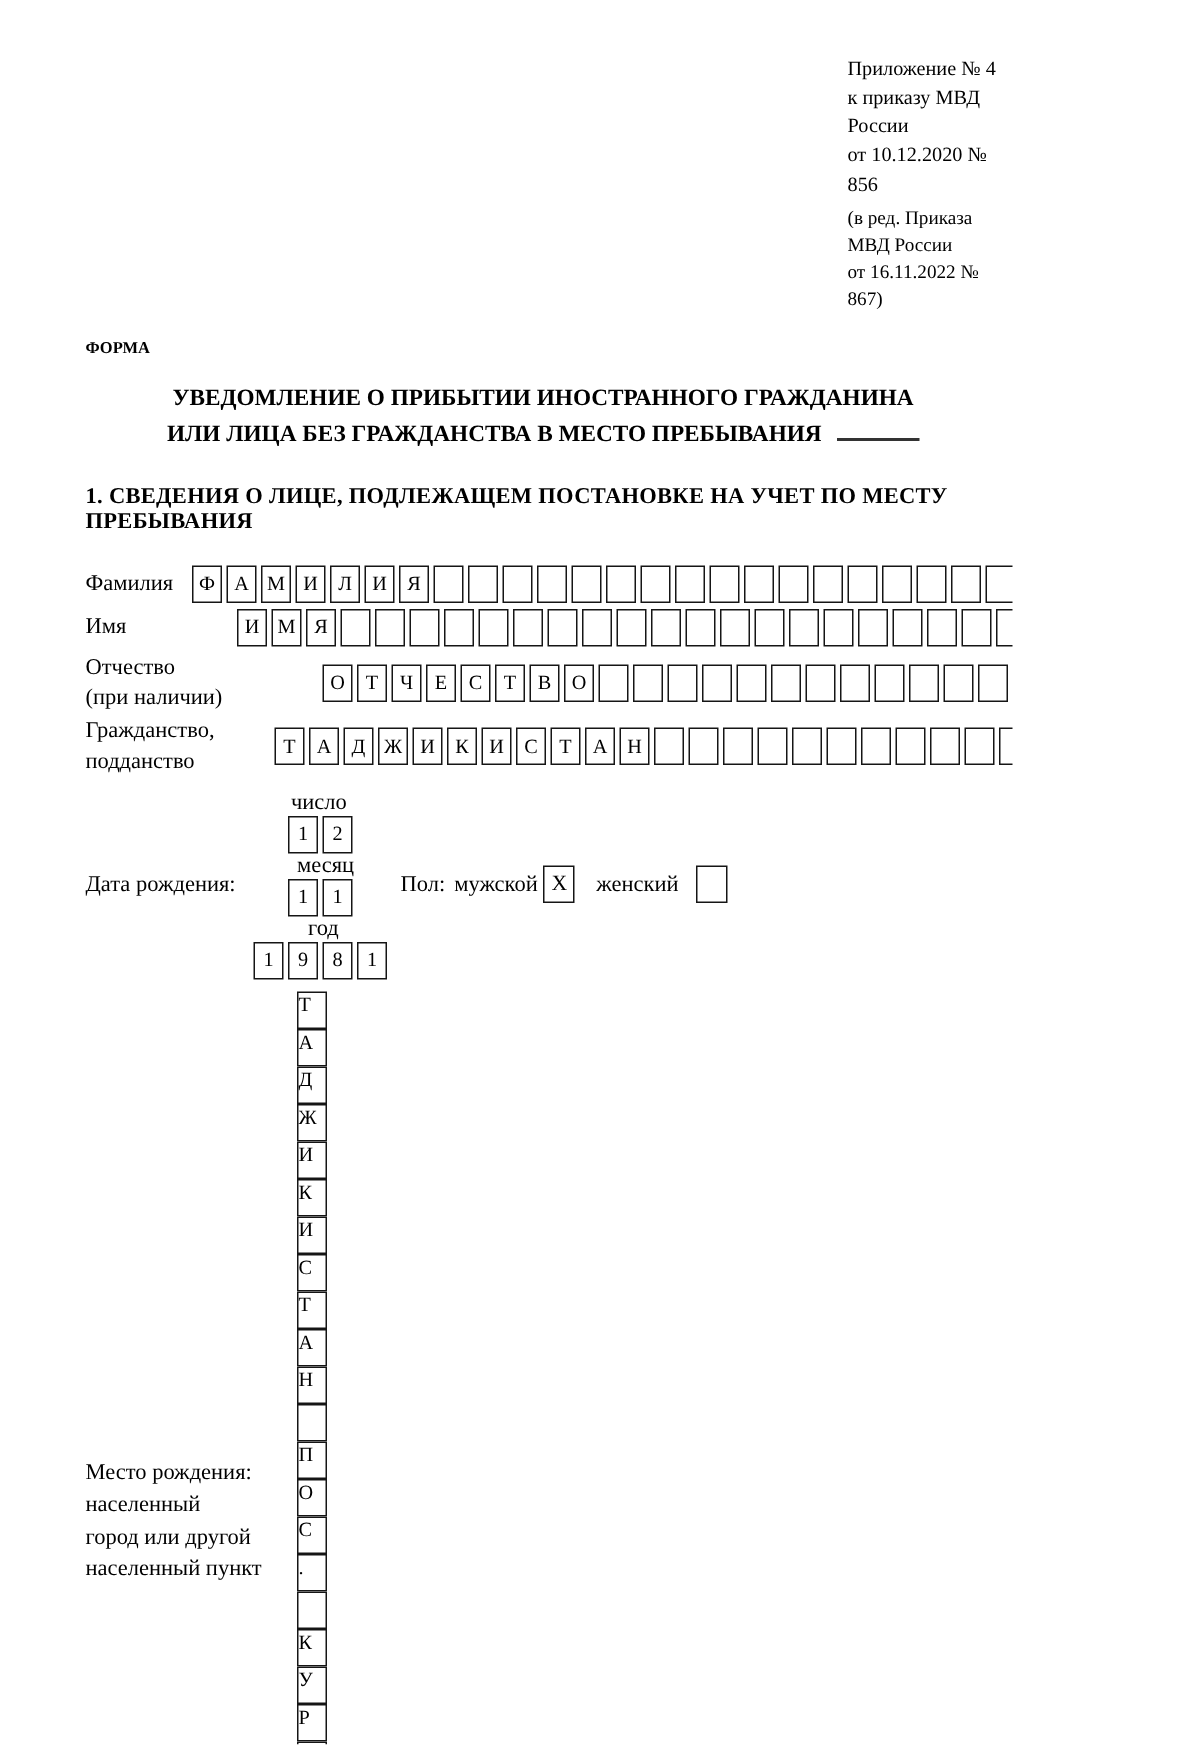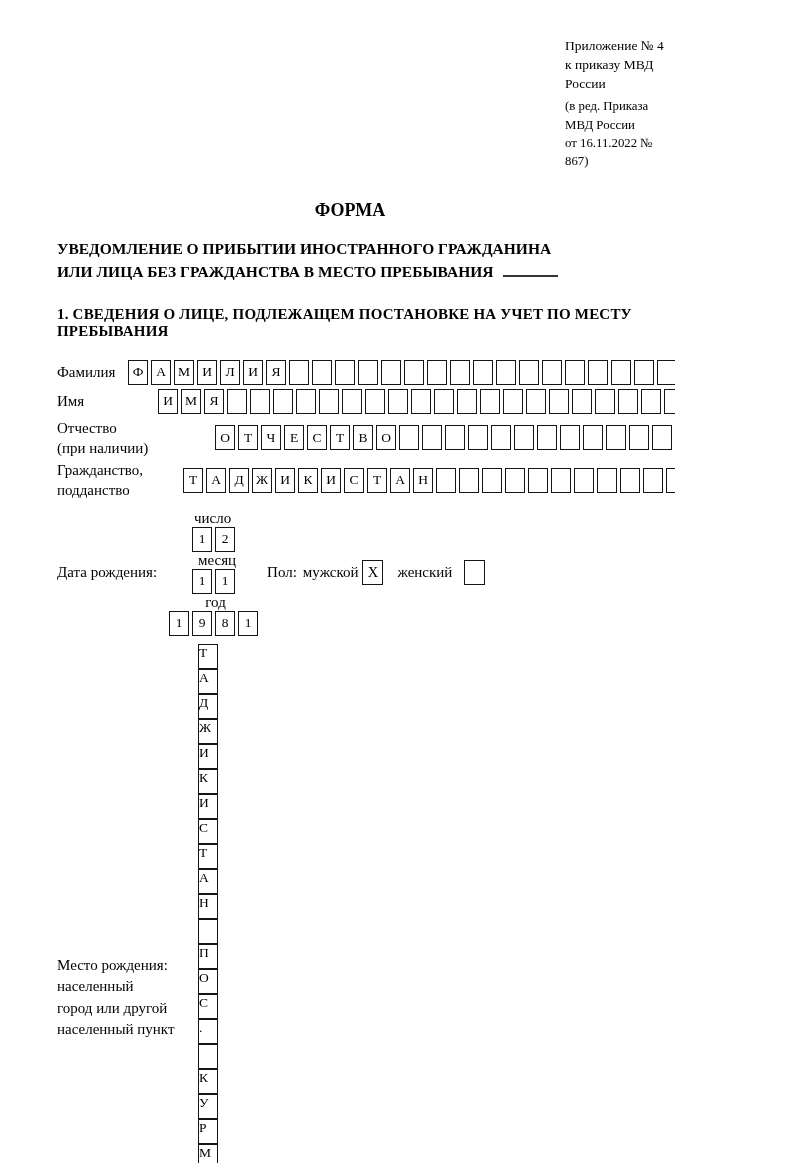--- a/index.html
+++ b/index.html
@@ -3,22 +3,22 @@
 <meta charset="utf-8">
 <style>
   html,body{margin:0;padding:0;background:#fff;}
   .page{
     width:675px;height:1163px;background:#fff;color:#000;
     font-family:"Liberation Serif","DejaVu Serif",serif;
     box-sizing:border-box;padding:36px 8px 10px 57px;overflow:hidden;position:relative;
   }
   .hdr{margin-left:508px;font-size:13.5px;line-height:1.42;}
   .hdr .ed{font-size:12.8px;margin-top:4px;line-height:1.42;}
-  .forma{text-align:center;padding-right:24px;font-weight:bold;font-size:18px;margin-top:30px;}
-  .title{font-weight:bold;font-size:15.5px;line-height:1.5;margin-top:16px;}
+  .forma{text-align:left;padding-right:24px;font-weight:bold;font-size:11px;margin-top:18px;}
+  .title{text-align:center;font-weight:bold;font-size:15.5px;line-height:1.5;margin-top:16px;}
   .blank-line{display:inline-block;width:55px;border-bottom:2px solid #333;vertical-align:baseline;margin-left:10px;}
   .sec1{font-weight:bold;font-size:15px;margin-top:22px;letter-spacing:.2px;}
   .frow{display:flex;align-items:center;}
   .lbl{font-size:15px;line-height:1.35;flex:none;}
   .cells{display:inline-flex;flex:none;}
   .cell{
     width:20px;height:25px;border:1.8px solid #151515;margin-right:3px;box-sizing:border-box;
     display:inline-flex;align-items:center;justify-content:center;font-size:13.5px;flex:none;background:#fff;
   }
   .chk{
@@ -30,20 +30,21 @@
   .dlbl{font-size:15px;margin-right:5px;flex:none;}
 </style>
 </head>
 <body>
 
 <div class="page">
 
   <div class="hdr">
     <div>Приложение № 4</div>
     <div>к приказу МВД России</div>
+    <div>от 10.12.2020 № 856</div>
     <div class="ed">
       <div>(в ред. Приказа МВД России</div>
       <div>от 16.11.2022 № 867)</div>
     </div>
   </div>
 
   <div class="forma">ФОРМА</div>
 
   <div class="title">
     <div>УВЕДОМЛЕНИЕ О ПРИБЫТИИ ИНОСТРАННОГО ГРАЖДАНИНА</div>

